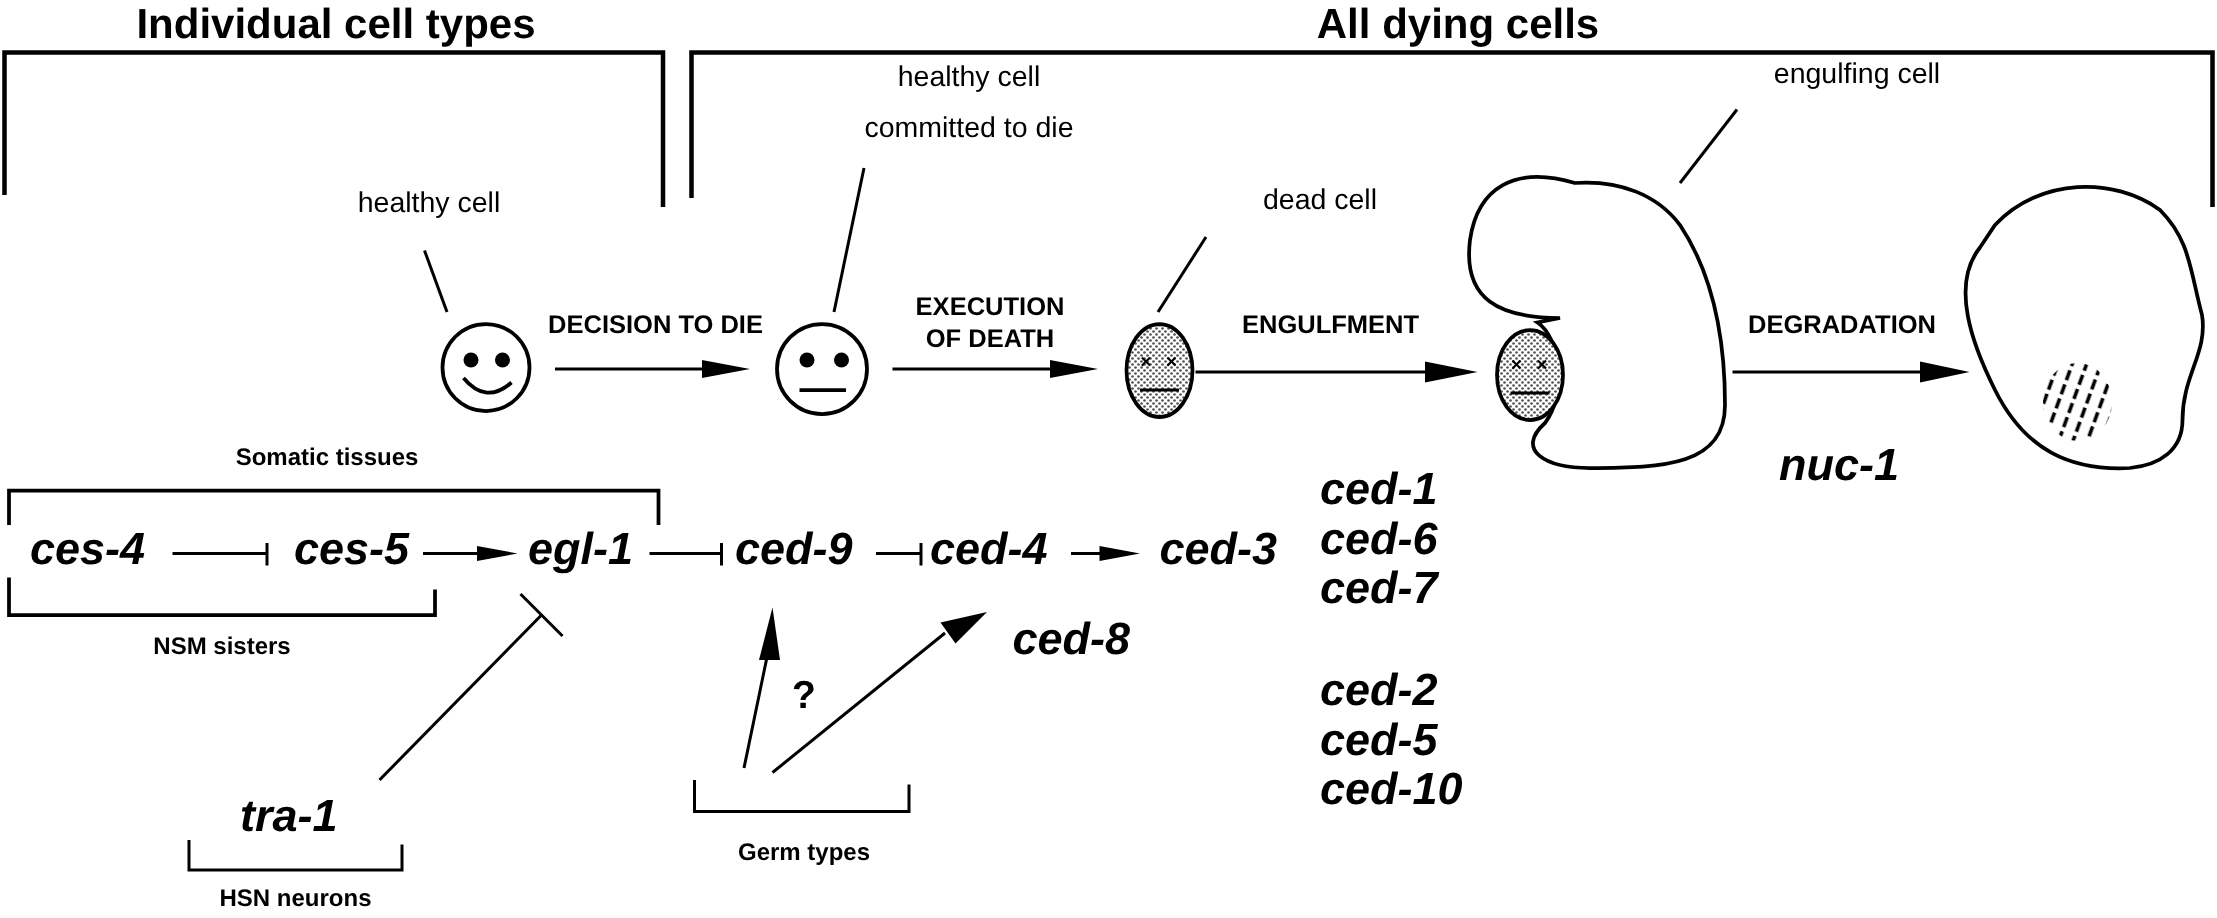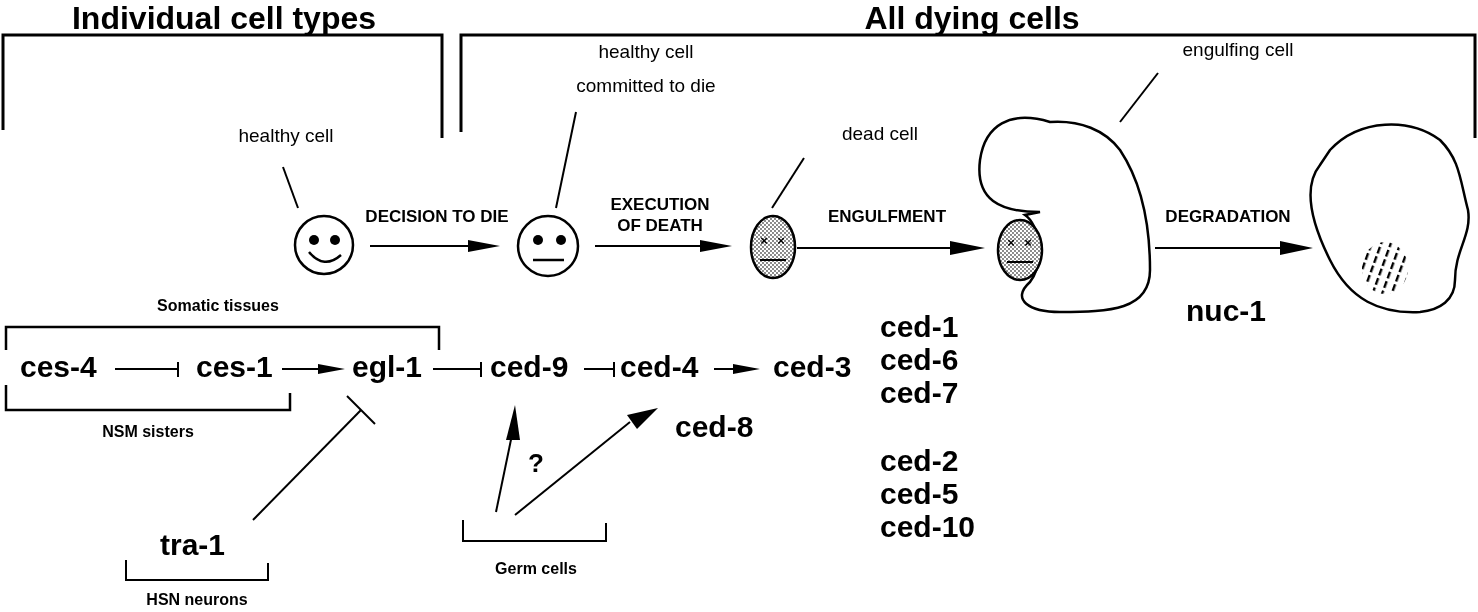--- a/index.html
+++ b/index.html
@@ -1,22 +1,22 @@
 <!DOCTYPE html>
 <html><head>
 <meta charset="utf-8">
 <style>
   html, body { margin:0; padding:0; background:#ffffff; }
   body { width:1478px; height:612px; position:relative; overflow:hidden; font-family:"Liberation Sans", sans-serif; color:#000; }
   svg { position:absolute; left:0; top:0; }
   .t { position:absolute; white-space:nowrap; line-height:1; }
-  .hdr { font-weight:bold; font-size:32px; }
+  .hdr { font-weight:bold; font-size:28px; }
   .lbl { font-size:19px; }
   .step { font-weight:bold; font-size:17px; }
-  .gene { font-weight:bold; font-size:30px; }
+  .gene { font-weight:bold; font-style:italic; font-size:30px; }
   .tissue { font-weight:bold; font-size:16px; }
   .center { transform:translateX(-50%); text-align:center; }
 </style>
 </head>
 <body>
 
 <svg width="1478" height="612" viewBox="0 0 1478 612">
   <defs>
     <pattern id="dots" width="4" height="4" patternUnits="userSpaceOnUse">
       <rect width="4" height="4" fill="#fff"></rect>
@@ -141,24 +141,24 @@
 
 <div class="t step center" style="left:437px; top:208px;">DECISION TO DIE</div>
 <div class="t step center" style="left:660px; top:196px;">EXECUTION</div>
 <div class="t step center" style="left:660px; top:217px;">OF DEATH</div>
 <div class="t step center" style="left:887px; top:208px;">ENGULFMENT</div>
 <div class="t step center" style="left:1228px; top:208px;">DEGRADATION</div>
 
 <div class="t tissue center" style="left:218px; top:298px;">Somatic tissues</div>
 <div class="t tissue center" style="left:148px; top:424px;">NSM sisters</div>
 <div class="t tissue center" style="left:197px; top:592px;">HSN neurons</div>
-<div class="t tissue center" style="left:536px; top:561px;">Germ cells</div>
+<div class="t tissue center" style="left:536px; top:561px;">Germ types</div>
 
 <div class="t gene" style="left:20px; top:352px;">ces-4</div>
-<div class="t gene" style="left:196px; top:352px;">ces-1</div>
+<div class="t gene" style="left:196px; top:352px;">ces-5</div>
 <div class="t gene" style="left:352px; top:352px;">egl-1</div>
 <div class="t gene" style="left:490px; top:352px;">ced-9</div>
 <div class="t gene" style="left:620px; top:352px;">ced-4</div>
 <div class="t gene" style="left:757px; top:352px;margin-left:16px;">ced-3</div>
 <div class="t gene" style="left:675px; top:412px;text-align:center;">ced-8</div>
 <div class="t gene" style="left:160px; top:530px;">tra-1</div>
 <div class="t gene" style="left:528px; top:450px; font-size:26px; font-style:normal;">?</div>
 
 <div class="t gene" style="left:880px; top:312px;">ced-1</div>
 <div class="t gene" style="left:880px; top:345px;">ced-6</div>

